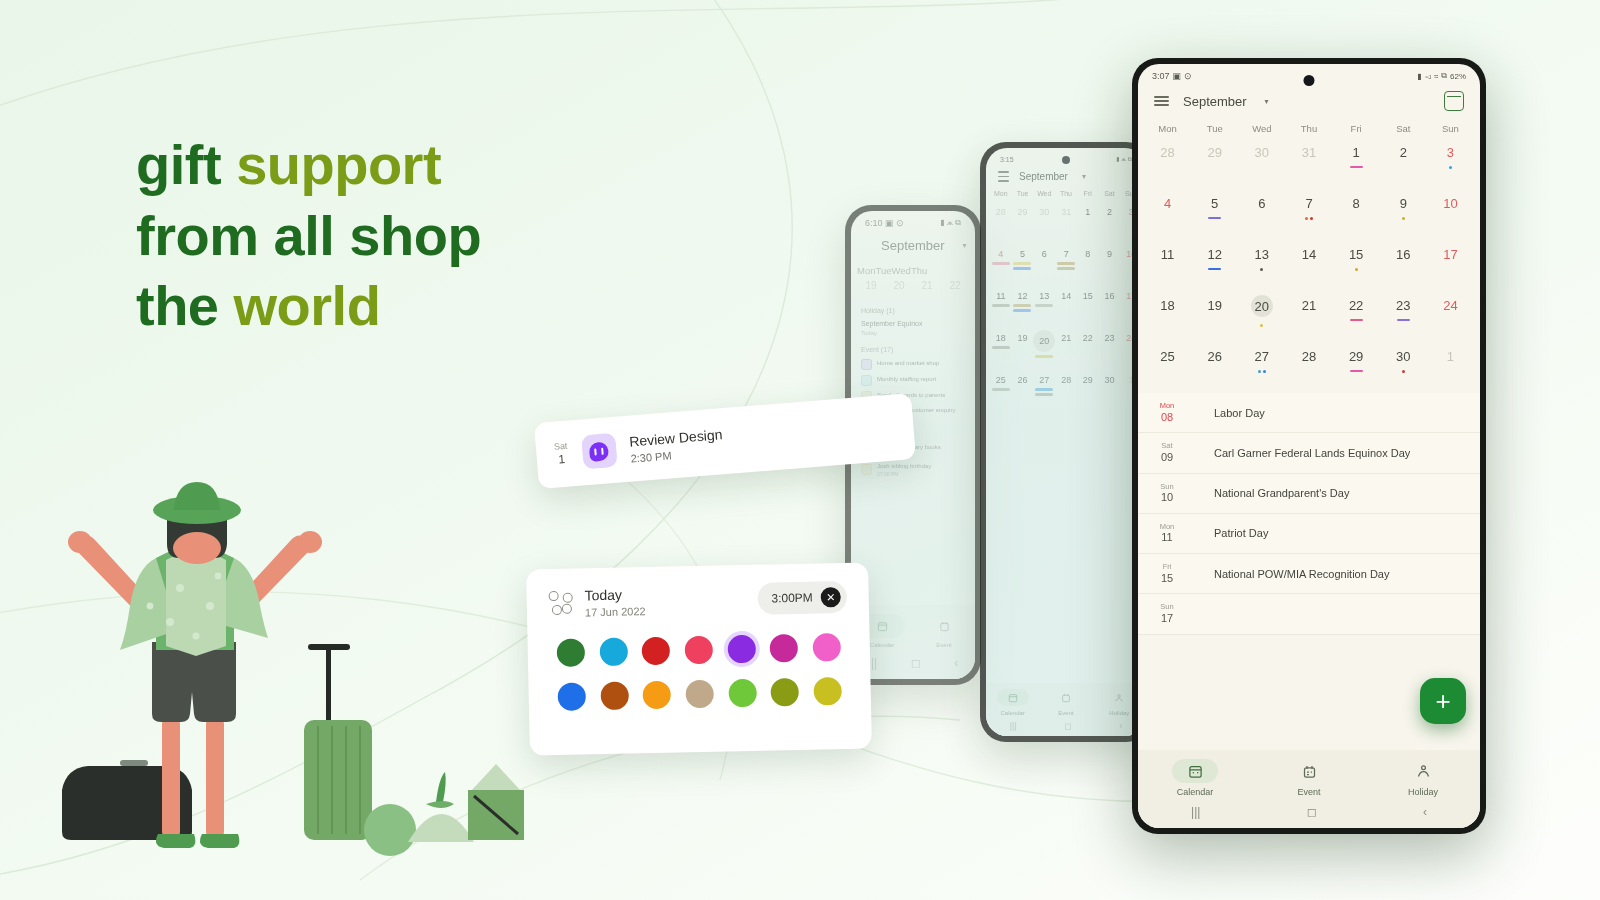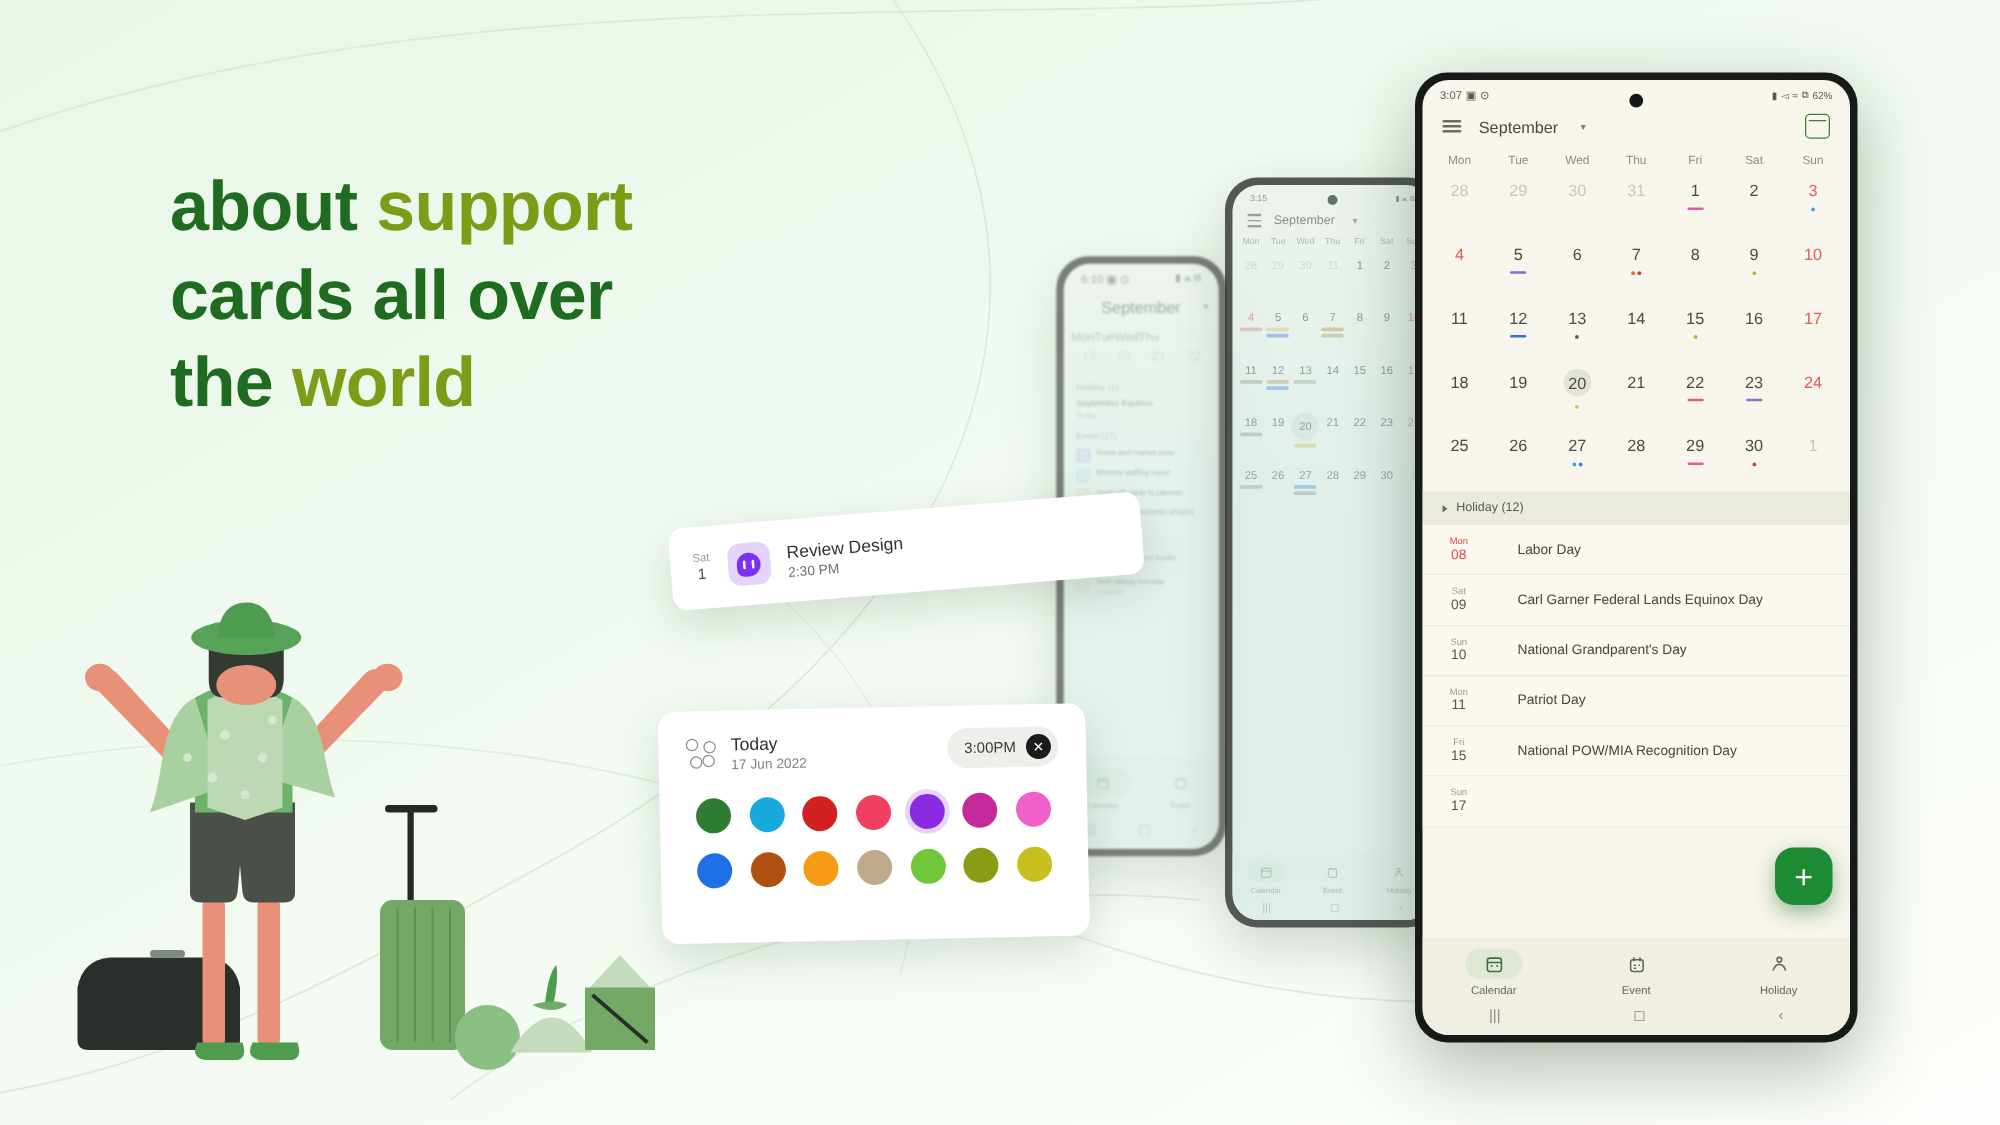--- a/index.html
+++ b/index.html
@@ -172,23 +172,23 @@
   <path d="M -40 120 C 420 -60 980 60 1300 -40" stroke="#dcead9" stroke-width="1.4" fill="none"></path>
   <path d="M 700 -20 C 900 240 760 520 420 700 C 240 800 120 860 -40 880" stroke="#dcead9" stroke-width="1.4" fill="none"></path>
   <path d="M -40 620 C 260 560 520 600 740 700 C 900 772 1040 810 1200 800" stroke="#e0eddd" stroke-width="1.4" fill="none"></path>
   <path d="M 360 880 C 520 760 760 700 960 720" stroke="#e0eddd" stroke-width="1.4" fill="none"></path>
   <path d="M 560 430 C 700 520 760 640 720 780" stroke="#e4efe1" stroke-width="1.3" fill="none"></path>
 </svg>
 
 <div class="headline-block">
   <h1 class="headline">
     <span class="ln">
-      <span class="hl-dark">about </span><span class="hl-olive">support</span>
+      <span class="hl-dark">gift </span><span class="hl-olive">support</span>
     </span>
-    <span class="ln hl-dark">cards all over</span>
+    <span class="ln hl-dark">from all shop</span>
     <span class="ln">
       <span class="hl-dark">the </span><span class="hl-olive">world</span>
     </span>
   </h1>
 </div>
 
 <svg class="illus" viewBox="0 0 520 430">
 
   <rect x="286" y="218" width="5" height="76" rx="2" fill="#262a26"></rect>
   <rect x="268" y="214" width="42" height="6" rx="3" fill="#262a26"></rect>
@@ -750,24 +750,20 @@
           <span class="num">30</span>
           <div class="dots">
             <span class="dot" style="background: rgb(208, 58, 58);"></span>
           </div>
         </div>
         <div class="cell out">
           <span class="num">1</span>
         </div>
       </div>
 
-    <div class="hol-head">
-      <span class="tri"></span>
-      <span>Holiday (12)</span>
-    </div>
 
     <div id="hol-list" class="hol-list">
         <div class="hol-row red">
           <div class="hol-date">
             <span class="hol-dow">Mon</span>
             <span class="hol-day">08</span>
           </div>
           <div class="hol-name">Labor Day</div>
         </div>
         <div class="hol-row">

